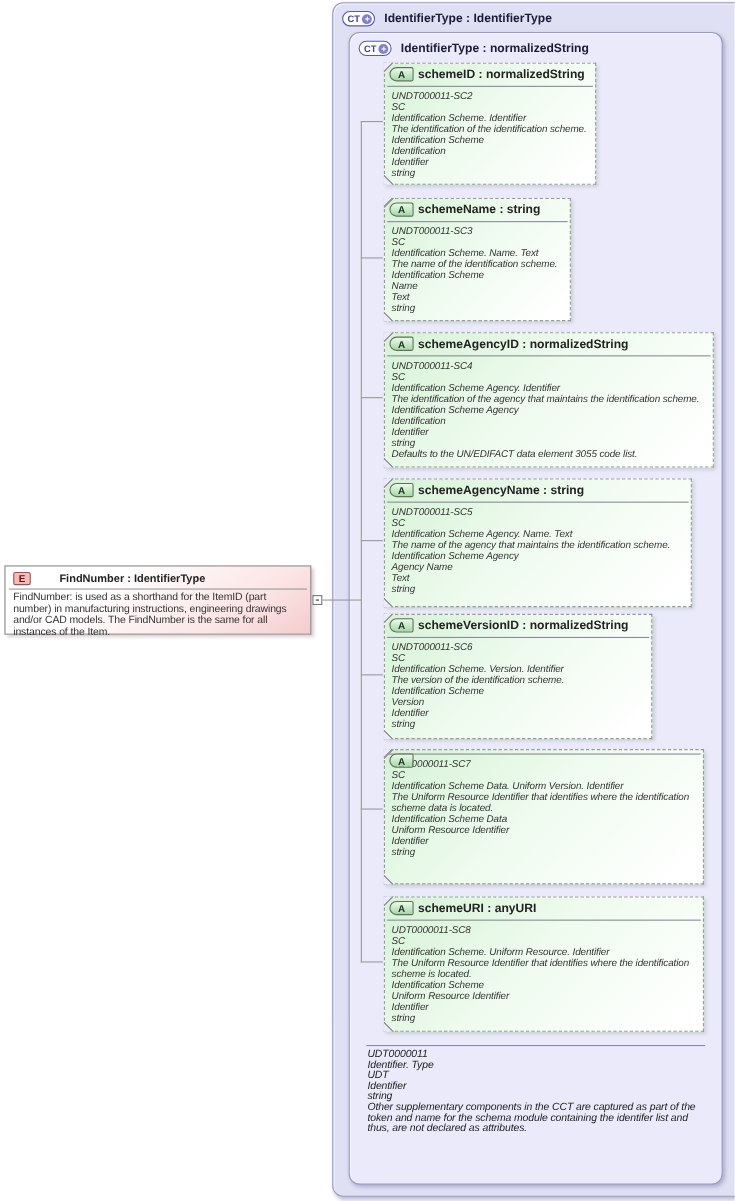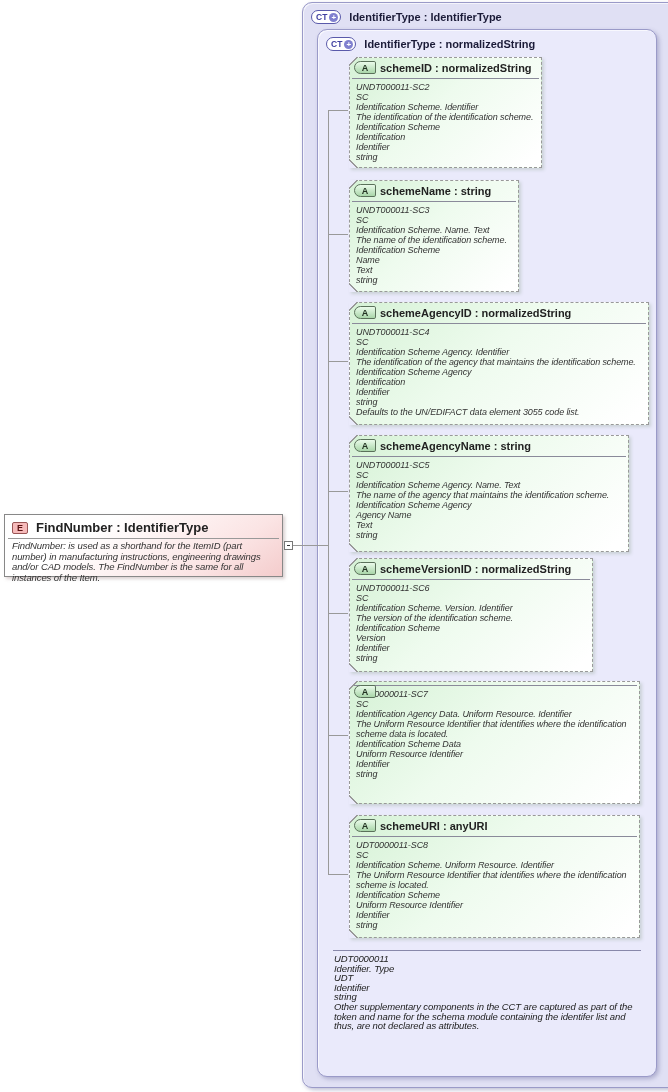--- a/index.html
+++ b/index.html
@@ -50,23 +50,23 @@
   .elem-box {
     position:absolute; left:4px; top:514px; width:279px; height:63px;
     border:1px solid #888; background:linear-gradient(145deg,#ffffff 30%, #fbe4e4 75%, #f4cccc 100%);
     box-shadow:2px 2px 3px rgba(150,120,120,.35);
   }
   .elem-hdr { display:flex; align-items:center; gap:8px; padding:5px 6px 0 7px; }
   .badge-e {
     width:16px; height:12px; background:#f6baba; border:1px solid #995555; border-radius:2px;
     font-size:9px; font-weight:bold; color:#5a1111; text-align:center; line-height:11px; flex:0 0 auto;
   }
-  .elem-title { font-size:13px; font-weight:bold; color:#222; white-space:nowrap; }
+  .elem-title { font-size:10px; font-weight:bold; color:#222; white-space:nowrap;margin-left:18px; }
   .elem-sep { border-top:1px solid #999; margin:3px 3px 2px 3px; }
-  .elem-desc { padding:0 5px 4px 7px; font-style:italic; font-size:9.5px; line-height:10.5px; color:#333; letter-spacing:-0.1px; }
+  .elem-desc { padding:0 5px 4px 7px; font-size:9.5px; line-height:10.5px; color:#333; letter-spacing:-0.1px; }
 
   
   .doc-sep { position:absolute; left:15px; top:920px; width:308px; border-top:1px solid #8888aa; }
   .doc-lines { position:absolute; left:16px; top:924px; width:310px; font-style:italic; font-size:9.5px; line-height:9.6px; color:#222; letter-spacing:-0.1px; }
 
   
   .hline, .vline { position:absolute; background:#999; }
   .hline { height:1px; }
   .vline { width:1px; }
   .handle {
@@ -188,21 +188,21 @@
         <i class="cut tl"></i>
           <i class="cut bl"></i>
       </div>
 
       <div class="attr-box" style="left:31px; top:651px; width:291px; min-height:123px">
         <span class="badge-a">A</span>
         <div class="attr-sep"></div>
         <div class="attr-lines">
             <div>UDT0000011-SC7</div>
             <div>SC</div>
-            <div>Identification Agency Data. Uniform Resource. Identifier</div>
+            <div>Identification Scheme Data. Uniform Version. Identifier</div>
             <div>The Uniform Resource Identifier that identifies where the identification scheme data is located.</div>
             <div>Identification Scheme Data</div>
             <div>Uniform Resource Identifier</div>
             <div>Identifier</div>
             <div>string</div>
           </div>
         <i class="cut tl"></i>
           <i class="cut bl"></i>
       </div>
 

